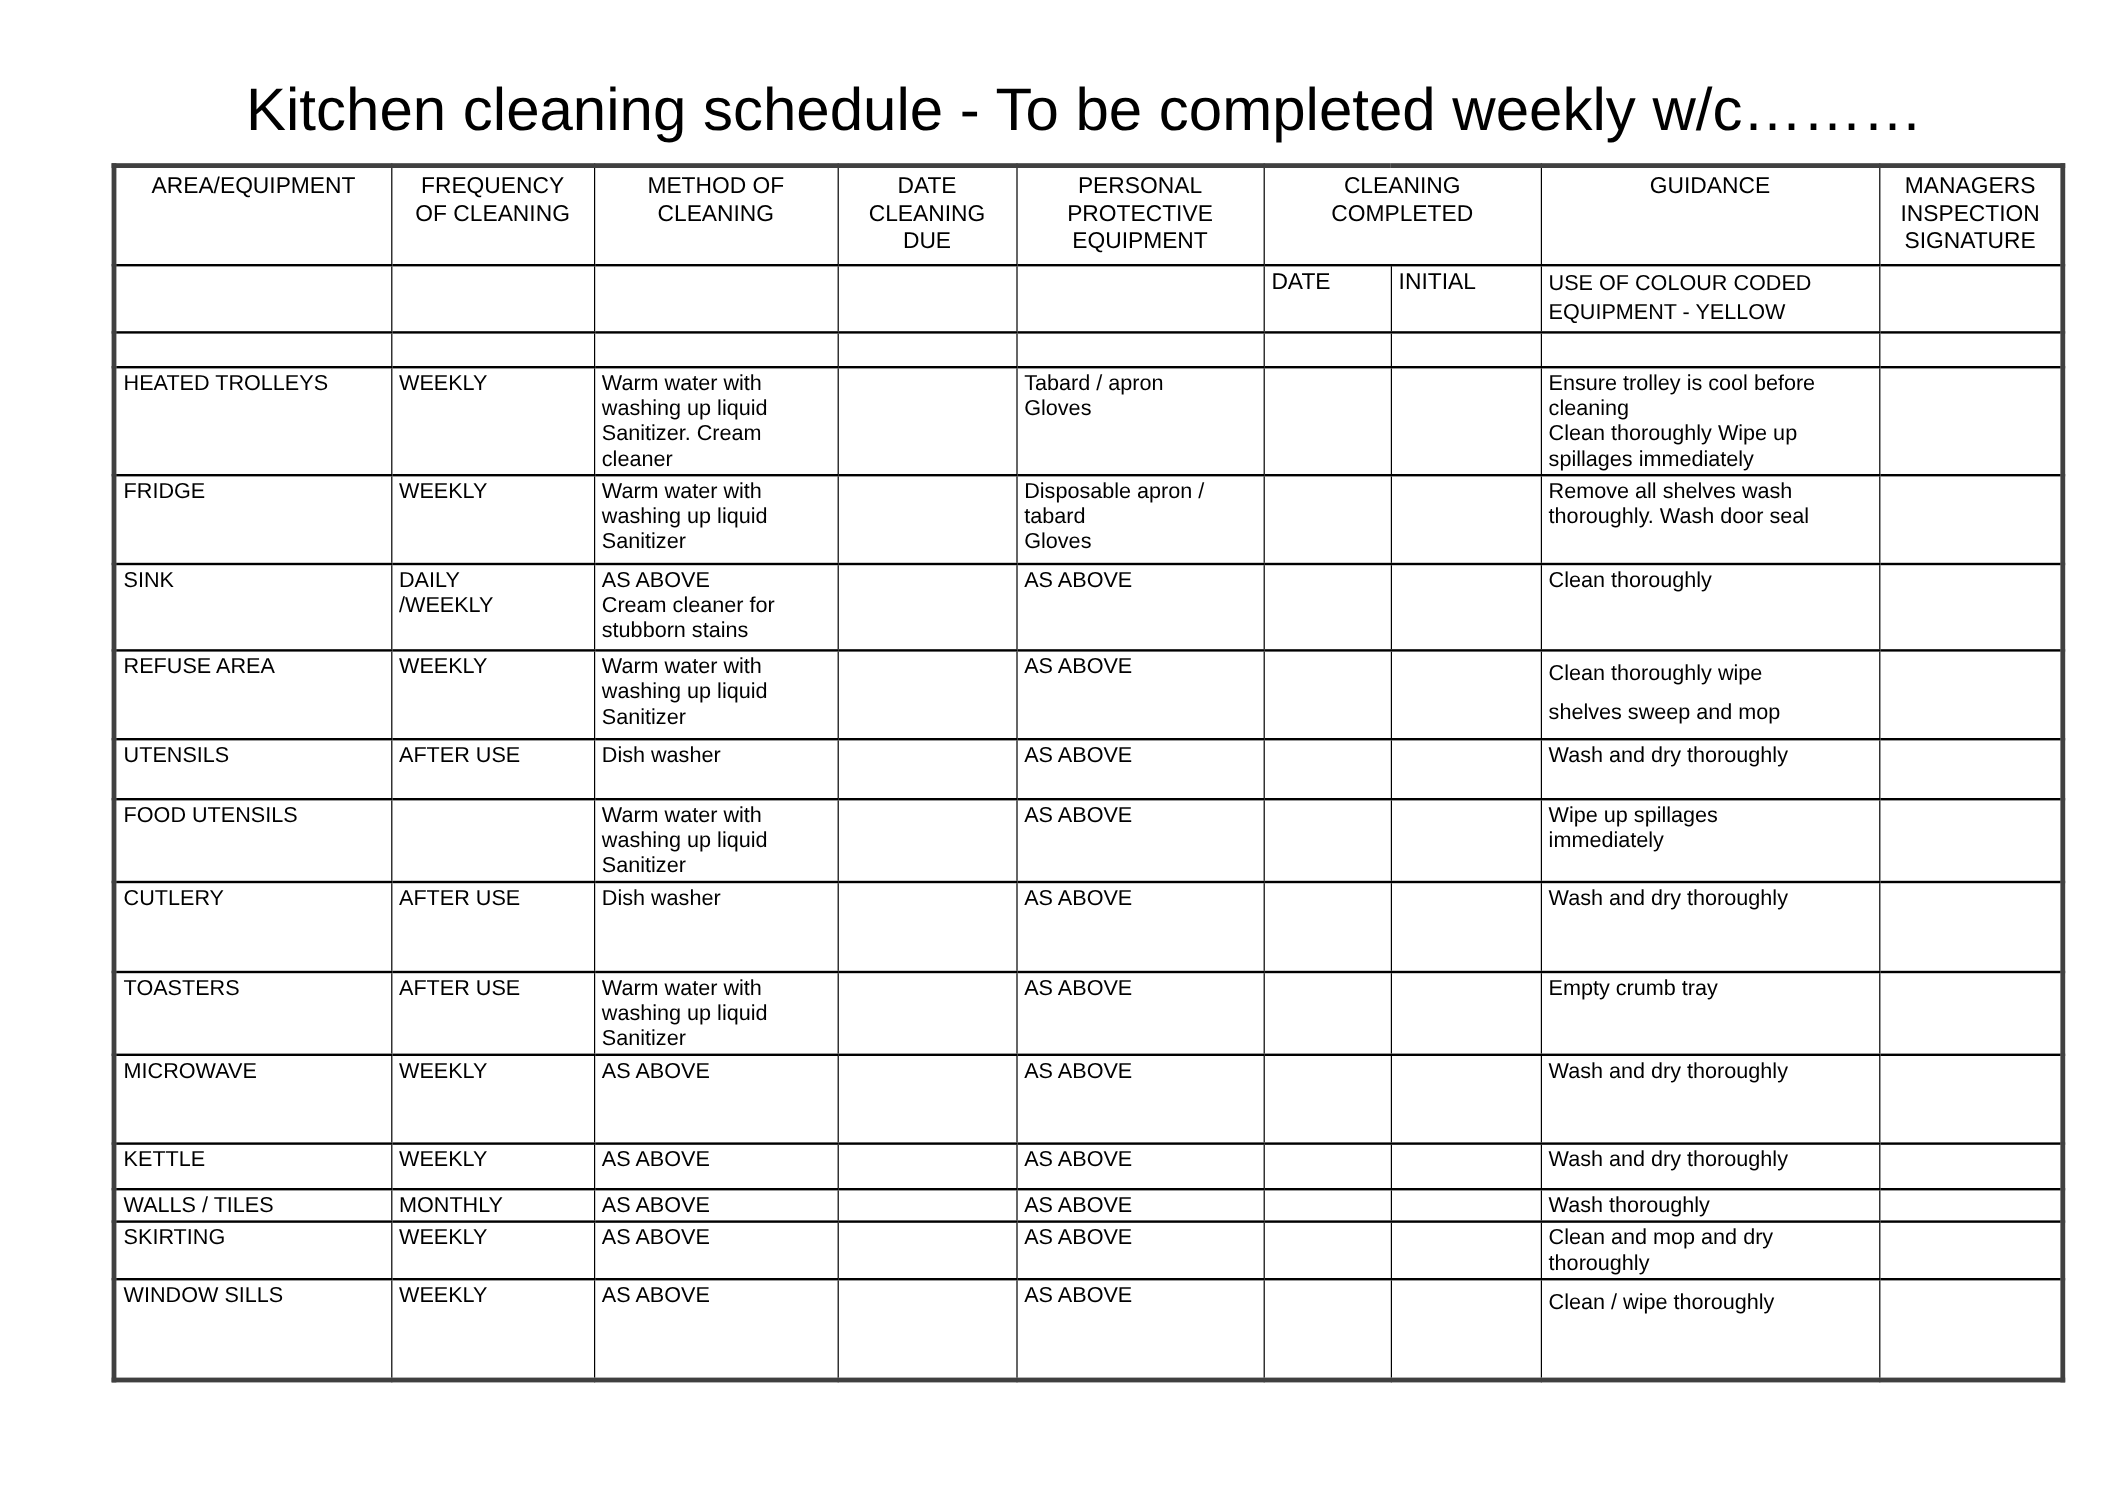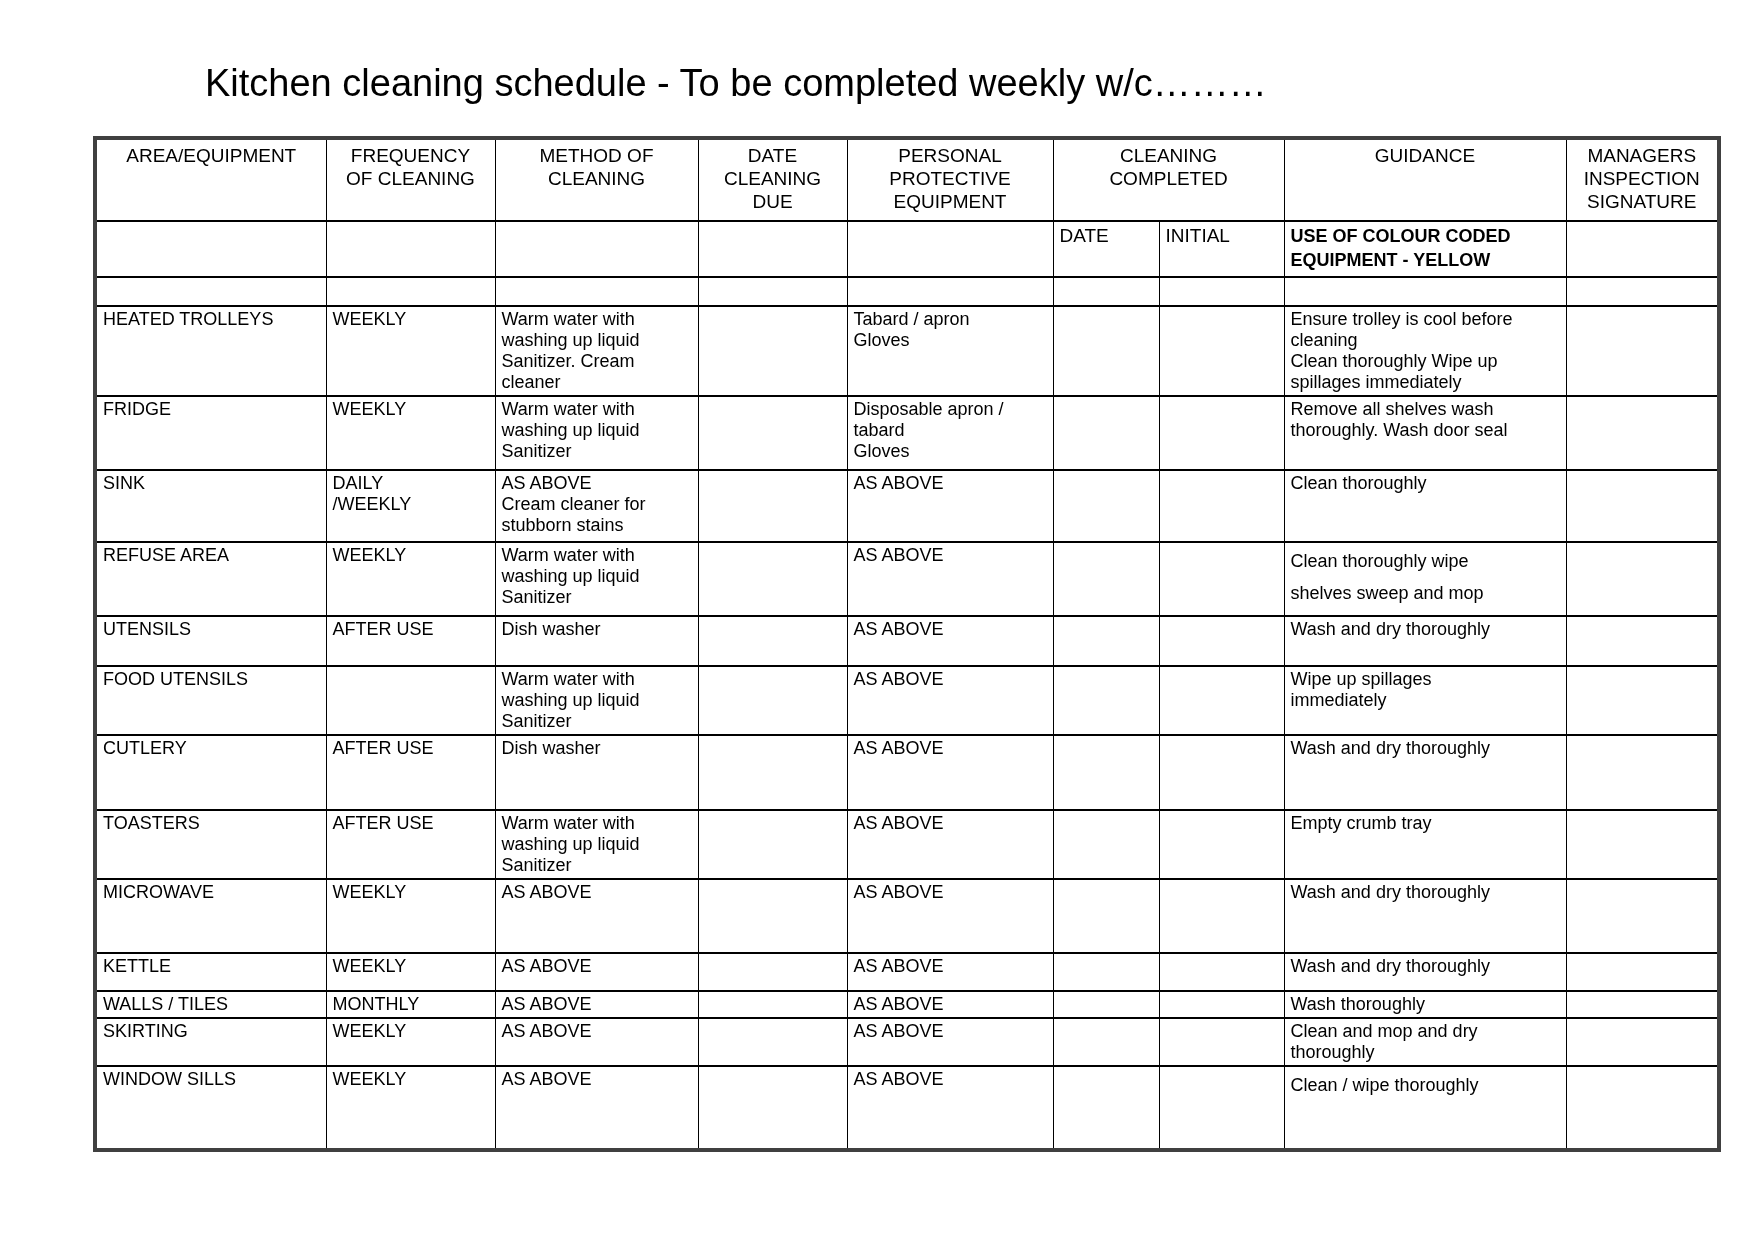--- a/index.html
+++ b/index.html
@@ -2,37 +2,37 @@
 <html><head>
 <meta charset="utf-8">
 <style>
   html,body{margin:0;padding:0;background:#ffffff;}
   body{
     width:1754px;height:1240px;position:relative;overflow:hidden;
     font-family:"Liberation Sans", sans-serif;color:#000;
   }
   .title{
     position:absolute;top:62px;left:205px;margin:0;
-    font-size:38px;font-weight:400;white-space:nowrap;letter-spacing:0;
+    font-size:50px;font-weight:400;white-space:nowrap;letter-spacing:0;
   }
   table.schedule{
     position:absolute;left:93px;top:136px;width:1624px;
     table-layout:fixed;border-collapse:collapse;border:4px solid #404040;
   }
   th,td{
     border:1px solid #000;border-top-width:2px;border-bottom-width:2px;
     vertical-align:top;text-align:left;
     padding:2px 6px;font-size:18px;font-weight:400;line-height:21px;
     white-space:pre-line;overflow:hidden;word-wrap:break-word;
   }
   tr.h1 th{
     text-align:center;font-size:19px;line-height:23px;height:74px;padding-top:4px;
   }
   tr.h2 th{height:50px;font-size:19px;line-height:23px;}
-  tr.h2 th.note{font-weight:700;font-size:18px;line-height:24px;}
+  tr.h2 th.note{font-weight:400;font-size:18px;line-height:24px;}
   tr.spacer td{height:23px;}
   
   #rows tr:nth-child(1){height:80px}
   #rows tr:nth-child(2){height:74px}
   #rows tr:nth-child(3){height:72px}
   #rows tr:nth-child(4){height:74px}
   #rows tr:nth-child(5){height:50px}
   #rows tr:nth-child(6){height:24px}
   #rows tr:nth-child(7){height:75px}
   #rows tr:nth-child(8){height:24px}

